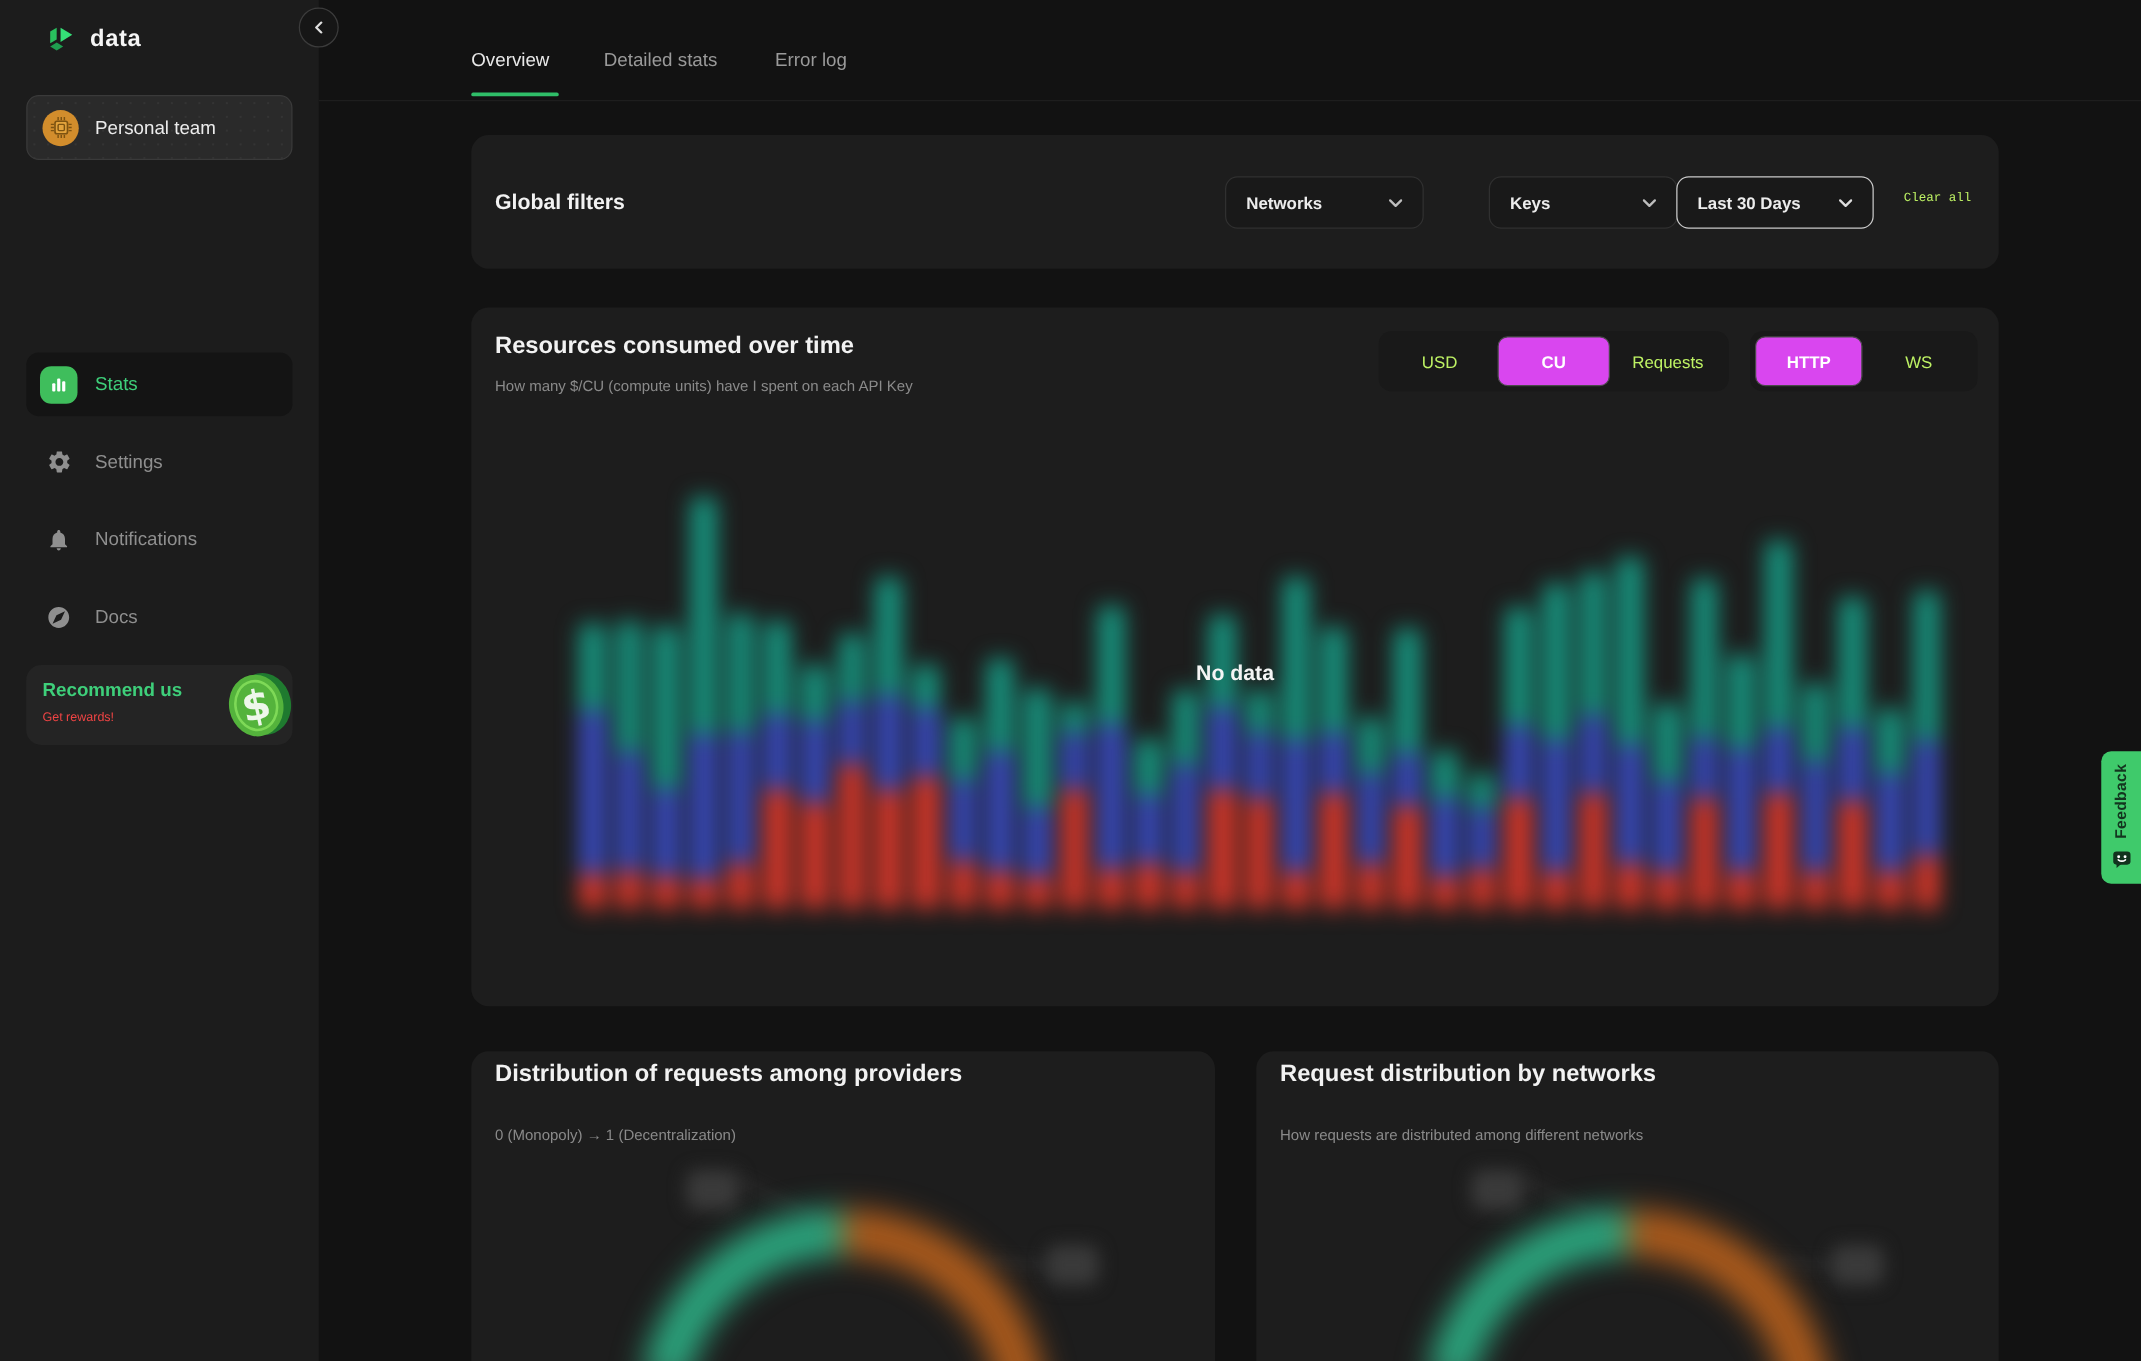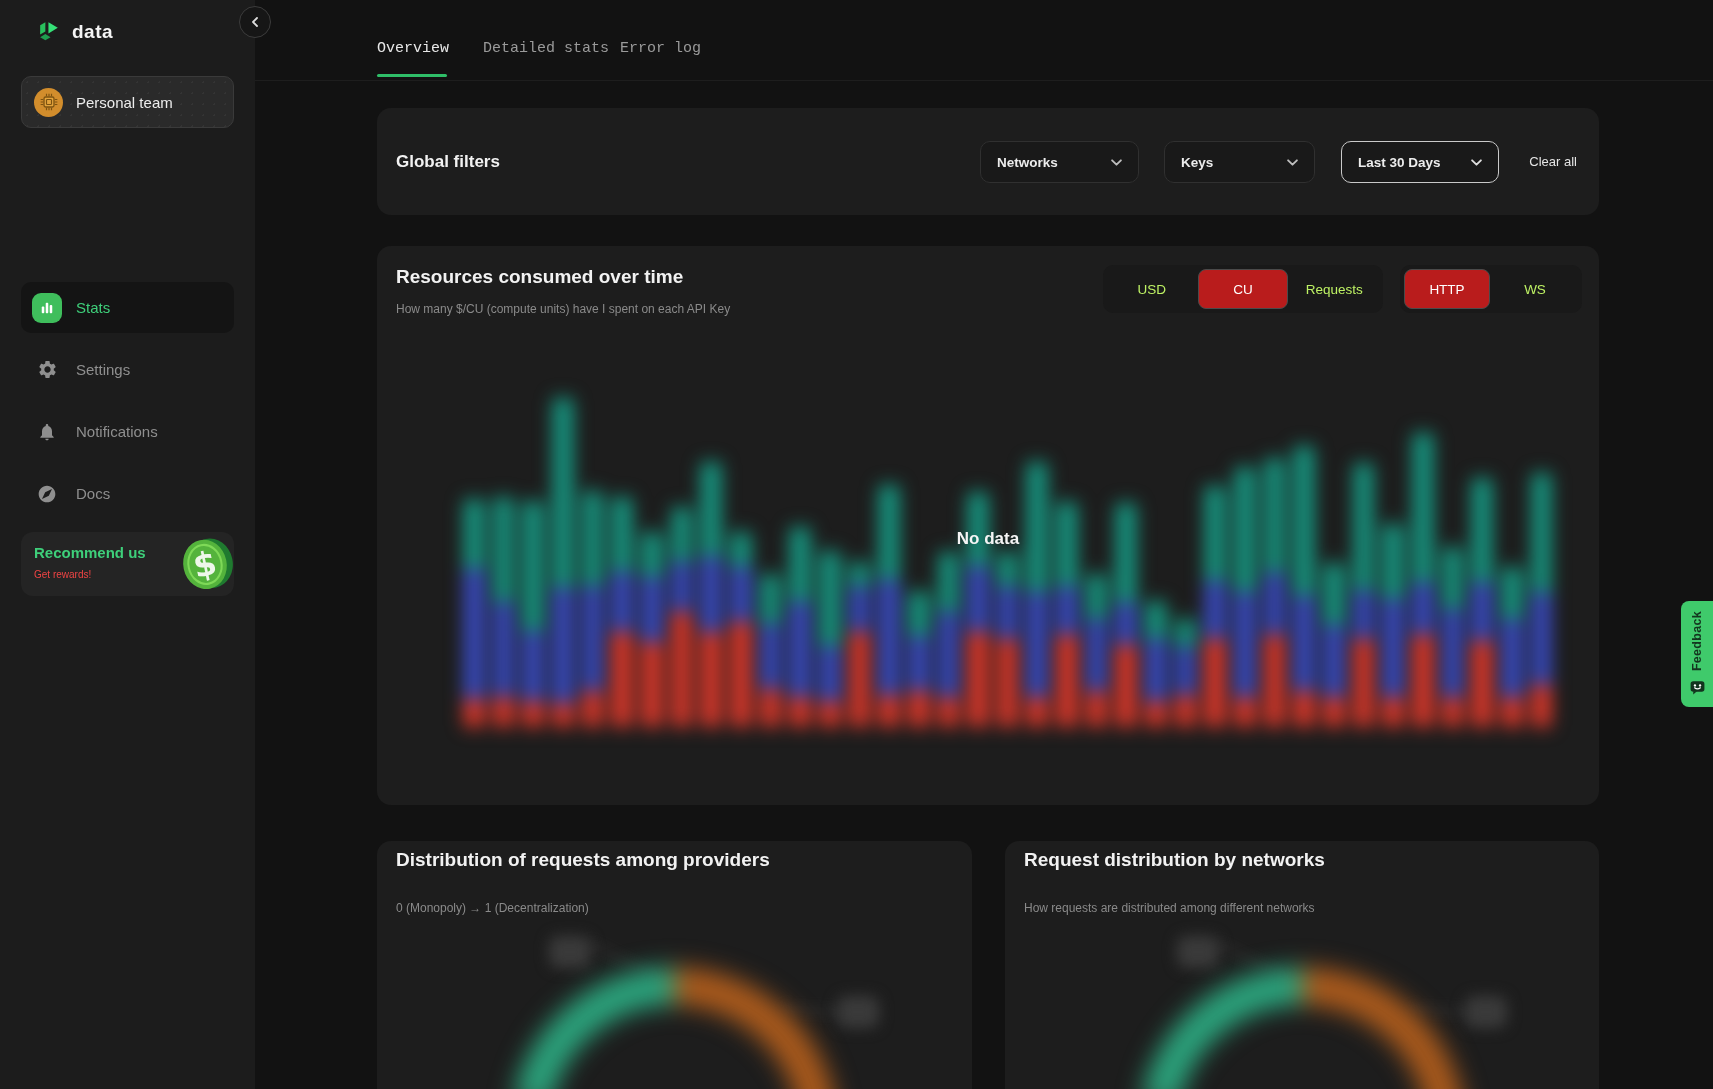--- a/index.html
+++ b/index.html
@@ -34,49 +34,49 @@
   .plain-icon{width:30px;display:flex;align-items:center;justify-content:center;flex:0 0 auto;}
   .recommend{position:absolute;left:21px;top:532px;width:213px;height:64px;border-radius:12px;background:#242424;
     overflow:hidden;cursor:pointer;}
   .recommend-title{position:absolute;left:13px;top:12px;font-size:15px;font-weight:700;color:#3ecf7a;}
   .recommend-sub{position:absolute;left:13px;top:37px;font-size:10px;color:#ef4444;}
   .coin{position:absolute;right:-4px;top:1px;}
   
   .collapse-btn{position:absolute;left:239px;top:6px;width:32px;height:32px;border-radius:50%;
     background:#161616;border:1px solid #3c3c3c;display:flex;align-items:center;justify-content:center;cursor:pointer;z-index:5;}
   
-  .tabbar{position:absolute;left:255px;top:0;right:0;height:80px;border-bottom:1px solid #1e1e1e;font-family:Liberation Mono, monospace;}
+  .tabbar{position:absolute;left:255px;top:0;right:0;height:80px;border-bottom:1px solid #1e1e1e;}
   .tab{position:absolute;top:40px;font-size:15px;color:#9a9a9a;cursor:pointer;white-space:nowrap;}
   .tab.active{color:#e8e8e8;font-weight:500;}
   .tab-underline{position:absolute;top:74px;height:3px;border-radius:3px;background:#2fbe68;}
   
   .card{position:absolute;background:#1d1d1d;border-radius:14px;box-sizing:border-box;overflow:hidden;}
   .card-title{font-size:19px;font-weight:700;color:#f2f2f2;margin:0;}
   .card-sub{font-size:12px;color:#8a8a8a;margin:0;}
   
   .filters-card{left:377px;top:108px;width:1222px;height:107px;}
   .filters-title{position:absolute;left:19px;top:44px;font-size:17px;font-weight:700;color:#f2f2f2;}
   .drop-btn{position:absolute;top:33px;height:42px;border-radius:10px;background:#191919;border:1px solid #303030;
     display:flex;align-items:center;justify-content:space-between;padding:0 16px;box-sizing:border-box;
     font-size:13.5px;font-weight:600;color:#ececec;cursor:pointer;font-family:inherit;}
   .drop-networks{left:603px;width:159px;}
-  .drop-keys{left:787px;width:151px;}
+  .drop-keys{left:814px;width:151px;}
   .drop-period{left:964px;width:158px;border-color:#c9c9c9;}
-  .clear-link{position:absolute;right:22px;top:46px;font-size:13px;color:#e5e5e5;cursor:pointer;background:none;border:none;font-family:Liberation Sans, sans-serif;padding:0;}
+  .clear-link{position:absolute;right:22px;top:46px;font-size:10px;color:#bef264;cursor:pointer;background:none;border:none;font-family:Liberation Mono, monospace;padding:0;}
   
   .resources-card{left:377px;top:246px;width:1222px;height:559px;}
   .res-title{position:absolute;left:19px;top:20px;}
   .res-sub{position:absolute;left:19px;top:56px;}
   .seg-group{position:absolute;top:19px;height:48px;background:#191919;border-radius:10px;display:flex;align-items:center;
     padding:4px;box-sizing:border-box;gap:2px;}
   .seg-units{left:726px;width:280px;}
   .seg-protocols{left:1023px;width:182px;}
   .seg{flex:1;height:40px;border-radius:8px;display:flex;align-items:center;justify-content:center;
     font-size:13.5px;color:#bef264;border:1px solid transparent;cursor:pointer;background:transparent;font-family:inherit;}
-  .seg.active{border-color:#4a4a4a;background:#b91c1c;color:#fff;font-weight:400;}
+  .seg.active{border-color:#4a4a4a;background:#d946ef;color:#fff;font-weight:700;}
   .chart-blur{position:absolute;left:87px;top:142px;width:1087px;height:339px;filter:blur(9px);}
   .bars{display:flex;align-items:flex-end;gap:10px;width:100%;height:100%;}
   .bar{flex:1;display:flex;flex-direction:column;justify-content:flex-end;}
   .bar .seg-teal{border-radius:4px 4px 0 0;}
   .bar .seg-red{border-radius:0 0 3px 3px;}
   .no-data{position:absolute;left:50%;top:283px;transform:translateX(-50%);font-size:17px;font-weight:700;color:#f5f5f5;z-index:3;}
   
   .providers-card{left:377px;top:841px;width:595px;height:400px;}
   .networks-card{left:1005px;top:841px;width:594px;height:400px;}
   .half-title{position:absolute;left:19px;top:8px;}

